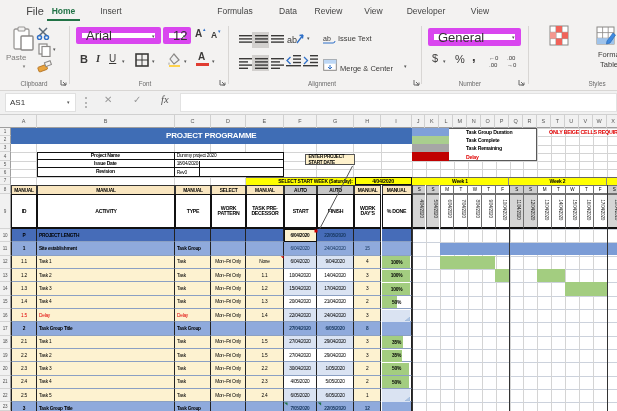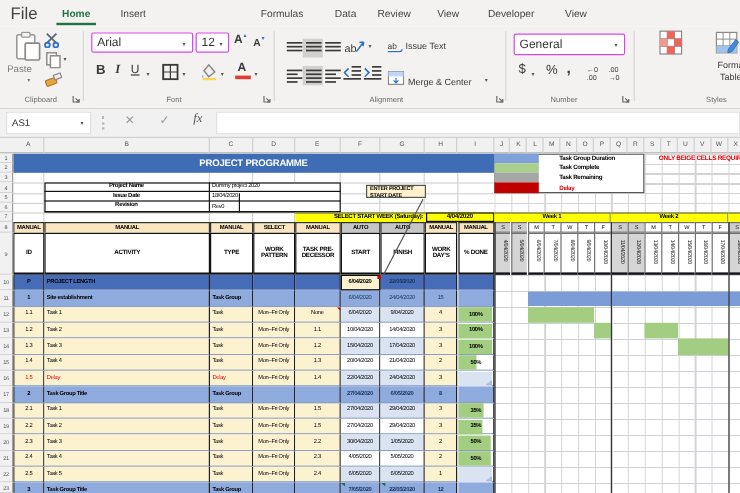--- a/index.html
+++ b/index.html
@@ -4,38 +4,38 @@
 html,body{width:617px;height:411px;overflow:hidden;font-family:"Liberation Sans",sans-serif;}
 #app{position:relative;width:617px;height:411px;background:#fff;overflow:hidden;}
 .abs{position:absolute;}
 .cell{position:absolute;display:flex;align-items:center;justify-content:center;text-align:center;overflow:hidden;line-height:1.05;}
 .cl{justify-content:flex-start;text-align:left;}
 .b{font-weight:bold;}
 .tabs{position:absolute;left:0;top:0;width:617px;height:22px;background:#f3f2f1;display:flex;align-items:center;font-size:8.5px;color:#3b3a39;}
 .ribbon{position:absolute;left:0;top:22px;width:617px;height:69px;background:#f3f2f1;border-bottom:1px solid #d8d6d4;font-size:7.5px;color:#444;}
 .sep{position:absolute;top:4px;height:58px;width:1px;background:#d8d6d4;}
 .glabel{position:absolute;top:58px;height:10px;font-size:6.3px;color:#6a6a6a;text-align:center;}
-.combo{position:absolute;background:#fff;border:1px solid #d946ef;border-radius:2px;font-size:10px;color:#333;display:flex;align-items:center;padding-left:4px;}
+.combo{position:absolute;background:#fff;border:6px solid #d946ef;border-radius:2px;font-size:13px;color:#333;display:flex;align-items:center;padding-left:4px;}
 .car{position:absolute;font-size:5px;color:#555;}
 .fbar{position:absolute;left:0;top:91px;width:617px;height:24px;background:#f1f1f1;border-bottom:1px solid #d0d0d0;}
 .colhdr{position:absolute;left:0;top:115px;width:617px;height:12.7px;background:#f1f1f1;border-bottom:1px solid #9f9f9f;font-size:5.5px;color:#555;}
 .sheet{position:absolute;left:0;top:127.7px;width:617px;height:283.3px;background:#fff;overflow:hidden;letter-spacing:-0.25px;}
 .sheet>div{position:absolute;}
 .rn{position:absolute;left:0;width:11px;font-size:4.6px;color:#555;display:flex;align-items:center;justify-content:center;background:#f1f1f1;border-bottom:1px solid #d4d4d4;border-right:1px solid #9f9f9f;}
 .gantt-grid{position:absolute;background-image:
  repeating-linear-gradient(to right, #d4d4d4 0 1px, transparent 1px 13.93px),
  repeating-linear-gradient(to bottom, #ccd2dc 0 1px, transparent 1px 13.32px);}
 .gantt-grid6{position:absolute;background-image:
  repeating-linear-gradient(to right, #d4d4d4 0 1px, transparent 1px 13.93px),
  repeating-linear-gradient(to bottom, #d4d4d4 0 1px, transparent 1px 8.26px);}
 </style></head><body>
 <div id="app">
 <div class="tabs">
 </div>
-<div class="abs" style="left:13px;top:0;width:14px;height:22px;display:flex;align-items:center;justify-content:center;font-size:14px;color:#444;">File</div>
+<div class="abs" style="left:28px;top:0;width:14px;height:22px;display:flex;align-items:center;justify-content:center;font-size:11px;color:#444;">File</div>
 <div class="abs" style="left:47px;top:0;width:33px;height:22px;display:flex;align-items:center;justify-content:center;font-size:8.5px;color:#217346;font-weight:bold;">Home<div class="abs" style="left:0;right:0;bottom:1px;height:2.5px;background:#217346;"></div></div>
 <div class="abs" style="left:97px;top:0;width:28px;height:22px;display:flex;align-items:center;justify-content:center;font-size:8.5px;color:#444;">Insert</div>
 <div class="abs" style="left:213px;top:0;width:44px;height:22px;display:flex;align-items:center;justify-content:center;font-size:8.5px;color:#444;">Formulas</div>
 <div class="abs" style="left:275px;top:0;width:26px;height:22px;display:flex;align-items:center;justify-content:center;font-size:8.5px;color:#444;">Data</div>
 <div class="abs" style="left:311px;top:0;width:35px;height:22px;display:flex;align-items:center;justify-content:center;font-size:8.5px;color:#444;">Review</div>
 <div class="abs" style="left:360px;top:0;width:27px;height:22px;display:flex;align-items:center;justify-content:center;font-size:8.5px;color:#444;">View</div>
 <div class="abs" style="left:401px;top:0;width:50px;height:22px;display:flex;align-items:center;justify-content:center;font-size:8.5px;color:#444;">Developer</div>
 <div class="abs" style="left:468px;top:0;width:24px;height:22px;display:flex;align-items:center;justify-content:center;font-size:8.5px;color:#444;">View</div>
 <div class="ribbon">
 <div class="sep" style="left:69px;"></div>

